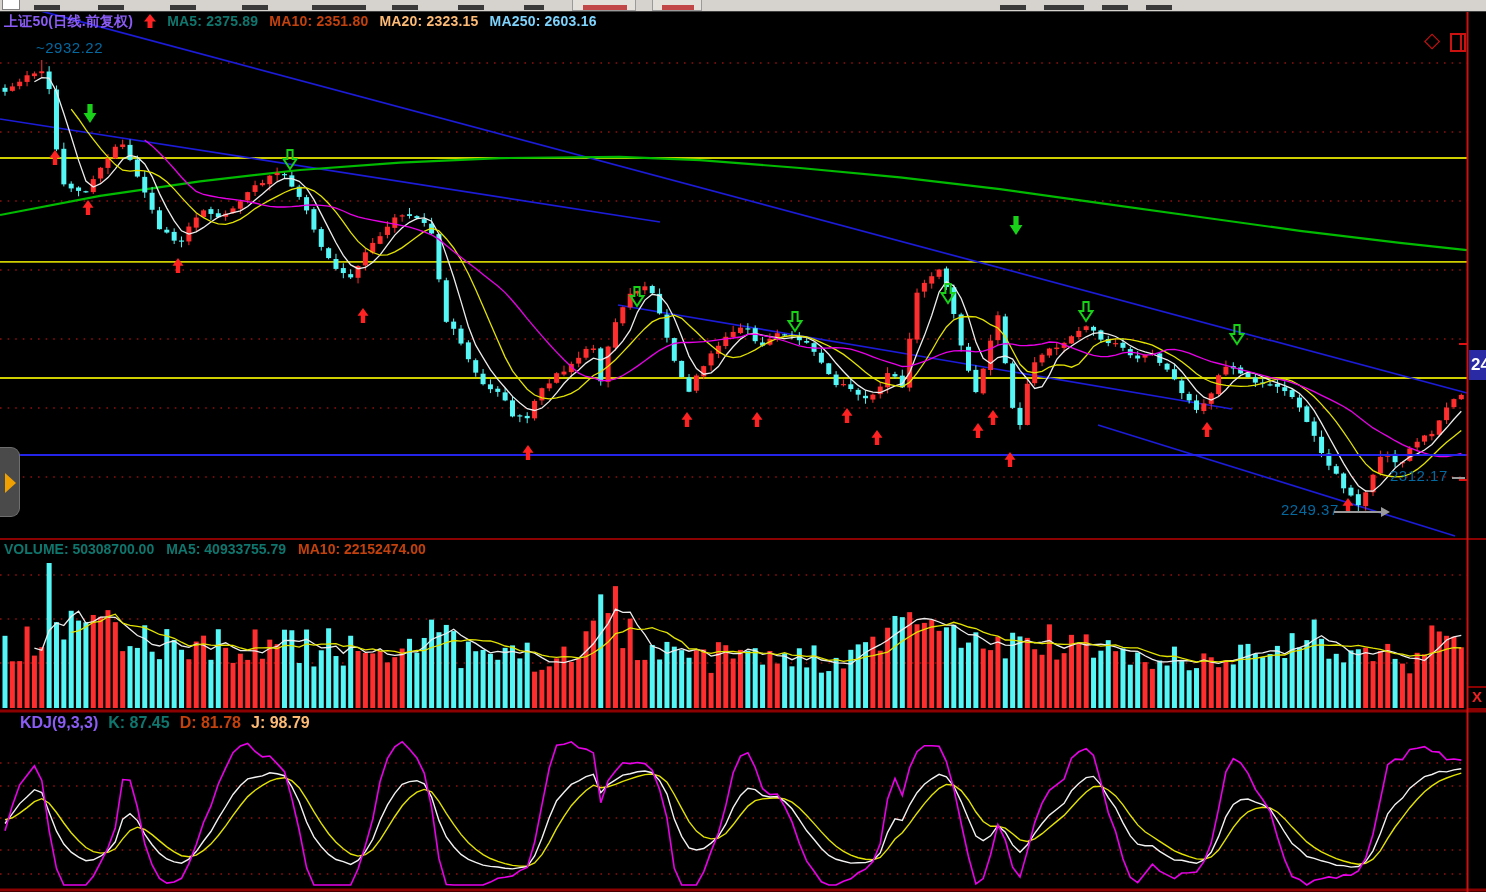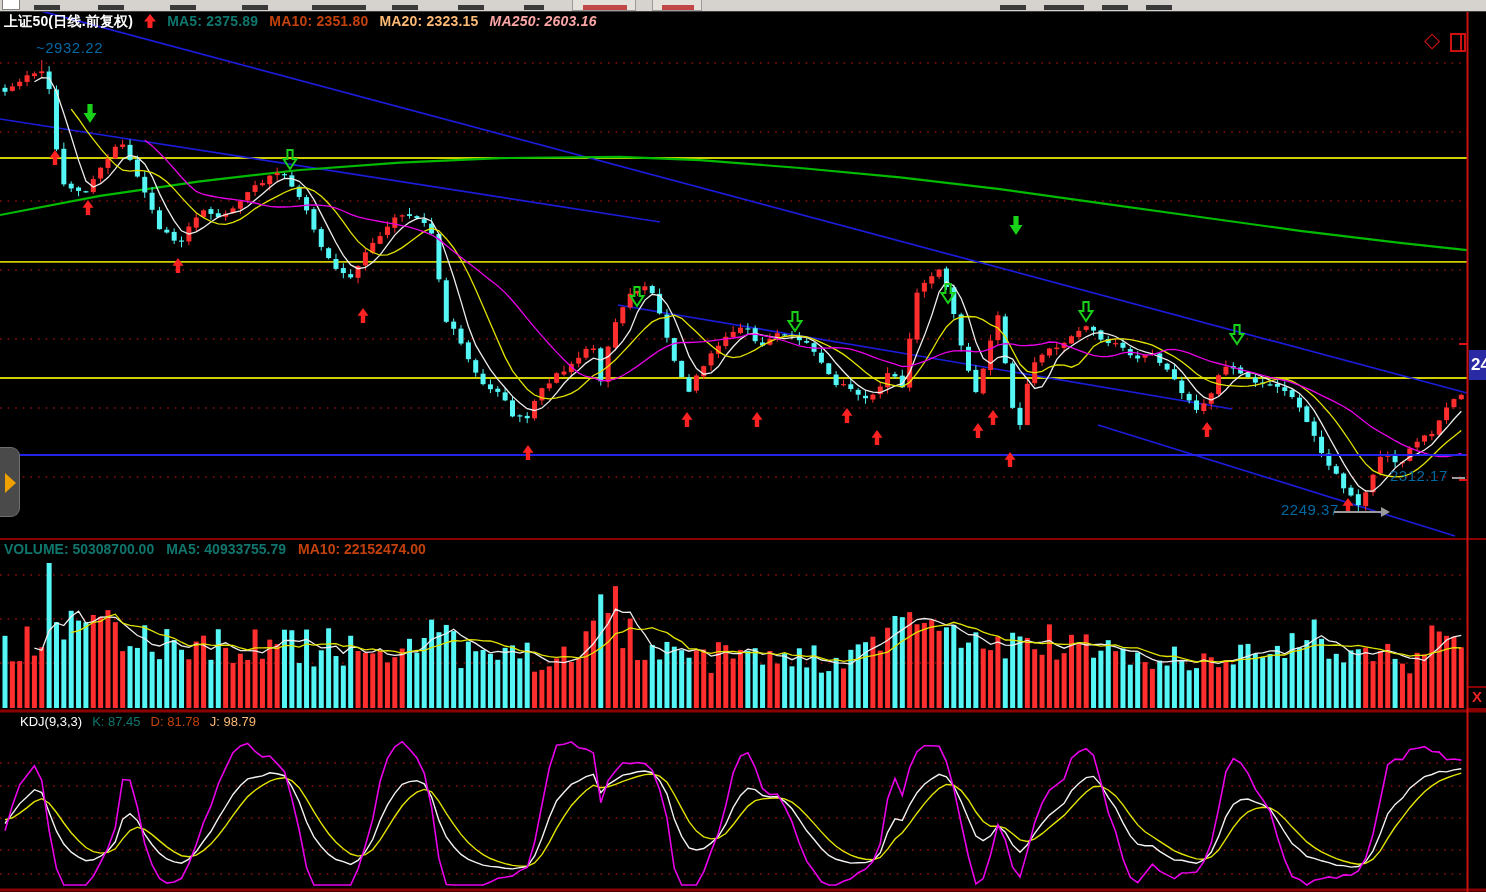--- a/index.html
+++ b/index.html
@@ -12,36 +12,36 @@
   .mfrag { position:absolute; top:5px; height:5px; background:#3a3a3a; }
   .mfrag.red { background:#c24848; }
   .mbtn { position:absolute; top:0; height:11px; background:#e4e1da;
           border:1px solid #9a9a9a; border-top:none; }
   #mb-whitebox { position:absolute; left:2px; top:0; width:18px; height:10px;
                  background:#fff; border:1px solid #808080; border-top:none; }
   svg#plot { position:absolute; left:0; top:0; z-index:1; }
   .ovl { position:absolute; z-index:5; white-space:nowrap; }
   #main-header { left:4px; top:13px; font-size:14px; font-weight:bold; letter-spacing:0.2px; }
   #main-header span { margin-right:11px; }
-  .t-white { color:#ffffff; } .t-yellow { color:#c2410c; }
-  .t-mag { color:#fdba74; } .t-green { color:#fca5a5;font-style:italic; } .t-pure { color:#0f766e; }
+  .t-white { color:#8b5cf6; } .t-yellow { color:#c2410c; }
+  .t-mag { color:#fdba74; } .t-green { color:#7dd3fc; } .t-pure { color:#0f766e; }
   .annot { color:#0369a1; font-size:15px; letter-spacing:0.5px; }
   #peak-label { left:36px; top:39px; }
   #p2312 { left:1390px; top:467px; }
   #p2312-dash { left:1452px; top:477px; width:13px; height:2px; background:#9a9a9a; }
   #p2249 { left:1281px; top:501px; }
   #p2249-line { left:1334px; top:511px; width:50px; height:2px; background:#9a9a9a; }
   #p2249-head { left:1381px; top:507px; width:0; height:0; border-left:9px solid #9a9a9a;
                 border-top:5px solid transparent; border-bottom:5px solid transparent; }
   #axis-badge { left:1469px; top:350px; width:31px; height:30px; background:#2a2aa4;
                 color:#fff; font-size:17px; font-weight:bold; line-height:30px;
                 overflow:hidden; padding-left:2px; }
   #vol-header { left:4px; top:541px; font-size:14px; font-weight:bold; }
   #vol-header span { margin-right:12px; }
-  #kdj-header { left:4px; top:714px; font-size:13px; font-weight:normal;padding-left:16px; }
+  #kdj-header { left:4px; top:714px; font-size:16px; font-weight:bold;padding-left:16px; }
   #kdj-header span { margin-right:10px; }
   #diamond-icon { left:1424px; top:28px; color:#cc1111; font-size:21px; }
   #winsplit-icon { left:1450px; top:33px; width:16px; height:19px;
                    border:2px solid #cc1111; }
   #winsplit-icon i { display:block; position:absolute; left:8px; top:0; width:2px; height:15px; background:#cc1111; }
   #close-x { left:1472px; top:688px; color:#ee2222; font-size:15px; font-weight:bold; }
   #left-tab { left:0; top:447px; width:20px; height:70px; background:#4a4a4a;
               border:1px solid #6e6e6e; border-left:none; border-radius:0 9px 9px 0; }
   #left-tab-arrow { position:absolute; left:5px; top:25px; width:0; height:0;
                     border-left:11px solid #f0a000; border-top:10px solid transparent;

